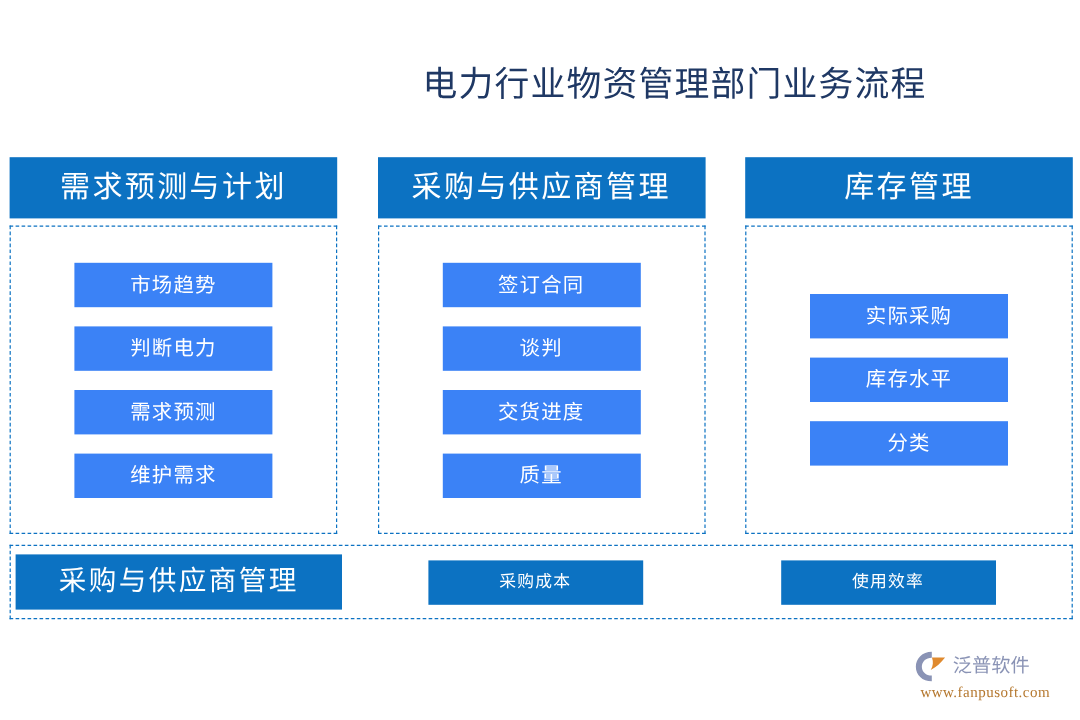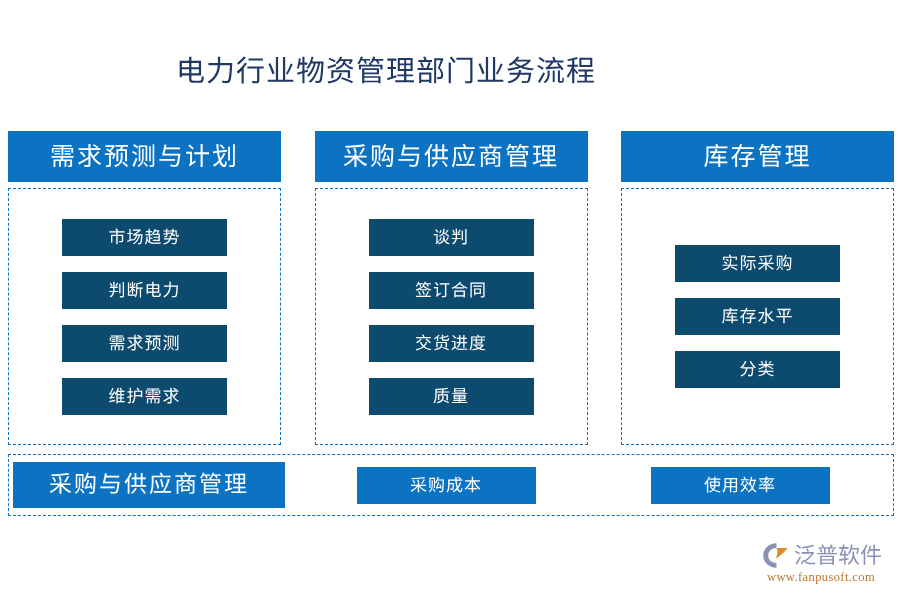--- a/index.html
+++ b/index.html
@@ -22,21 +22,21 @@
     height: 600px;
     box-sizing: border-box;
   }
 
   
   .page-title {
     position: absolute;
     top: 51px;
     left: 0;
     width: 772px;
-    text-align: center;
+    text-align: right;
     font-size: 29px;
     line-height: 40px;
     letter-spacing: 1px;
     color: #1f3864;
     font-family: "Liberation Serif", "DejaVu Serif", serif;
     font-weight: 400;
     white-space: nowrap;
   }
 
   
@@ -76,21 +76,21 @@
     display: flex;
     flex-direction: column;
     justify-content: center;
     align-items: center;
     padding: 8px 0;
   }
 
   .item-box {
     width: 165px;
     height: 37px;
-    background: #0c4a6e;
+    background: #3b82f6;
     color: #ffffff;
     font-size: 17px;
     line-height: 37px;
     text-align: center;
     letter-spacing: 1px;
     margin: 8px 0;
     white-space: nowrap;
     font-family: "Liberation Serif", "DejaVu Serif", serif;
   }
 
@@ -128,21 +128,21 @@
     justify-content: space-around;
     align-items: center;
     padding: 0 6px 0 14px;
   }
 
   .bottom-item {
     width: 179px;
     height: 37px;
     background: #0c72c2;
     color: #ffffff;
-    font-size: 17px;
+    font-size: 14px;
     line-height: 37px;
     text-align: center;
     letter-spacing: 1px;
     white-space: nowrap;
     font-family: "Liberation Serif", "DejaVu Serif", serif;
   }
 
   
   .logo {
     position: absolute;
@@ -159,21 +159,21 @@
     align-items: center;
     height: 30px;
   }
   .logo-mark {
     width: 29px;
     height: 27px;
     margin-right: 3px;
     flex: none;
   }
   .logo-name {
-    font-size: 22px;
+    font-size: 16px;
     line-height: 27px;
     color: #8a93b5;
     letter-spacing: 0px;
     white-space: nowrap;
     font-family: "Liberation Serif", "DejaVu Serif", serif;
   }
   .logo-url {
     font-size: 12.5px;
     line-height: 15px;
     color: #b5782f;
@@ -198,22 +198,22 @@
         <div class="item-box">市场趋势</div>
         <div class="item-box">判断电力</div>
         <div class="item-box">需求预测</div>
         <div class="item-box">维护需求</div>
       </div>
     </div>
 
     <div class="column">
       <div class="column-header">采购与供应商管理</div>
       <div class="column-body">
+        <div class="item-box">签订合同</div>
         <div class="item-box">谈判</div>
-        <div class="item-box">签订合同</div>
         <div class="item-box">交货进度</div>
         <div class="item-box">质量</div>
       </div>
     </div>
 
     <div class="column">
       <div class="column-header">库存管理</div>
       <div class="column-body">
         <div class="item-box">实际采购</div>
         <div class="item-box">库存水平</div>

